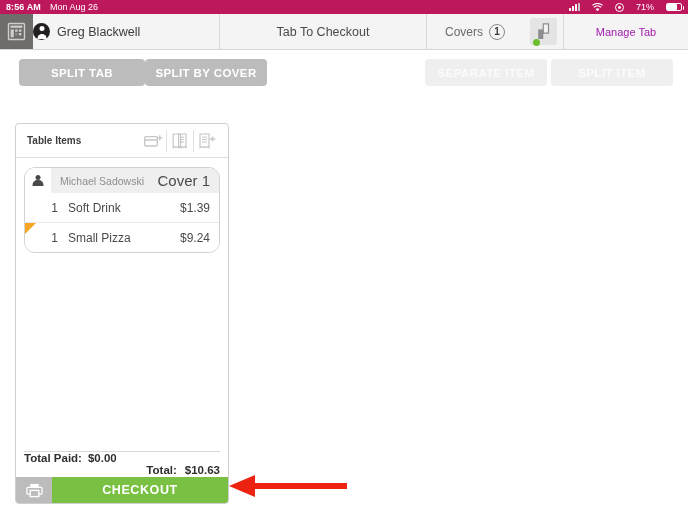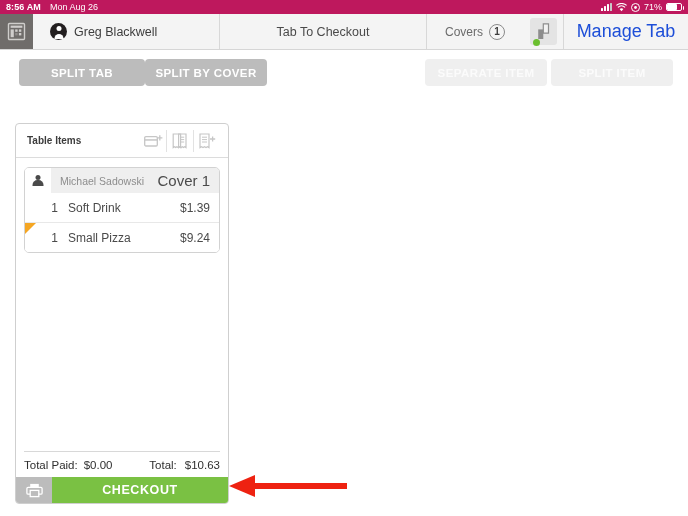--- a/index.html
+++ b/index.html
@@ -15,21 +15,21 @@
   
   .statusbar{
     height:14px;width:688px;
     background:#be185d;
     display:flex;align-items:center;
     color:#ffffff;font-size:9px;
     padding:0 6px;box-sizing:border-box;
   }
   .sb-time{font-weight:bold;letter-spacing:.1px;}
   .sb-date{margin-left:9px;}
-  .sb-right{margin-left:auto;display:flex;align-items:center;gap:4px;}
+  .sb-right{margin-left:auto;display:flex;align-items:center;gap:12px;}
   .sb-pct{font-size:9px;}
   .sig{display:flex;align-items:flex-end;gap:1px;height:8px;}
   .sig i{display:block;width:2px;background:#fff;border-radius:.5px;}
   .sig i:nth-child(1){height:3px;}
   .sig i:nth-child(2){height:5px;}
   .sig i:nth-child(3){height:7px;}
   .sig i:nth-child(4){height:8px;background:#c8c8c8;}
   .batt{
     width:16px;height:8px;border:1px solid #fff;border-radius:2px;
     position:relative;box-sizing:border-box;
@@ -45,21 +45,21 @@
     height:36px;width:688px;
     background:#f4f4f4;
     border-bottom:1px solid #d6d6d6;
     display:flex;align-items:stretch;box-sizing:border-box;
   }
   .hdr-app{
     width:33px;background:#6f6c6a;
     display:flex;align-items:center;justify-content:center;
   }
   .hdr-user{
-    flex:0 0 187px;display:flex;align-items:center;gap:7px;padding-left:17px;
+    flex:0 0 187px;display:flex;align-items:center;gap:7px;padding-left:0;
     box-sizing:border-box;border-right:1px solid #d8d8d8;
   }
   .avatar{
     width:17px;height:17px;border-radius:50%;background:#231f20;
     position:relative;flex:none;
   }
   .avatar:before{
     content:"";position:absolute;left:50%;top:3px;transform:translateX(-50%);
     width:5px;height:5px;border-radius:50%;background:#fff;
   }
@@ -88,21 +88,21 @@
   .seat-btn{
     width:27px;height:27px;background:#e4e4e4;border-radius:3px;
     display:flex;align-items:center;justify-content:center;position:relative;
   }
   .greendot{
     position:absolute;left:10px;bottom:3px;width:7px;height:7px;border-radius:50%;
     background:#6bbf2f;
   }
   .hdr-manage{
     flex:0 0 124px;display:flex;align-items:center;justify-content:center;
-    font-size:18px;color:#1d4ed8;
+    font-size:11px;color:#a21caf;
   }
 
   
   .toolbar{
     position:absolute;left:0;top:50px;width:688px;height:44px;
   }
   .tbtn{
     position:absolute;top:9px;height:27px;border-radius:4px;
     display:flex;align-items:center;justify-content:center;
     font-size:11.5px;font-weight:bold;letter-spacing:.4px;color:#ffffff;
@@ -127,21 +127,21 @@
     border-bottom:1px solid #dcdcdc;box-sizing:border-box;
   }
   .panel-title{font-size:10px;font-weight:bold;color:#3d3d3d;}
   .panel-icons{margin-left:auto;display:flex;align-items:center;}
   .picon{
     width:26px;height:22px;display:flex;align-items:center;justify-content:center;
   }
   .picon + .picon{border-left:1px solid #e2e2e2;}
 
   .items-card{
-    margin:9px 8px 0 8px;border:1px solid #d2d2d2;border-radius:5px;
+    margin:9px 8px 0 8px;border:1px solid #d2d2d2;border-radius:11px;
     overflow:hidden;background:#fff;
   }
   .cover-row{
     height:25px;display:flex;align-items:center;background:#efefef;
     font-size:10.5px;color:#8d8d8d;padding-right:9px;
   }
   .cover-ava{
     width:26px;display:flex;align-items:center;justify-content:center;
     background:#ffffff;height:25px;flex:none;
   }
@@ -167,23 +167,23 @@
   .item-qty{width:33px;text-align:right;flex:none;}
   .item-name{margin-left:10px;}
   .item-price{margin-left:auto;}
   .flag{
     position:absolute;left:0;top:0;width:0;height:0;
     border-top:11px solid #f5a623;border-right:11px solid transparent;
   }
 
   .panel-spacer{flex:1;}
   .totals{
-    height:25px;display:flex;align-items:center;
+    height:25px;display:flex;
     border-top:1px solid #d8d8d8;margin:0 8px;
-    font-size:11.5px;font-weight:normal;color:#2f2f2f;
+    font-size:11.5px;font-weight:bold;color:#2f2f2f;flex-direction:column;
   }
   .tot-left{display:flex;gap:6px;}
   .tot-right{margin-left:auto;display:flex;gap:8px;}
   .checkout-bar{
     height:26px;display:flex;align-items:stretch;margin:0 0 0 0;
   }
   .print-btn{
     width:36px;background:#bcbcbc;display:flex;align-items:center;justify-content:center;
     flex:none;
   }

